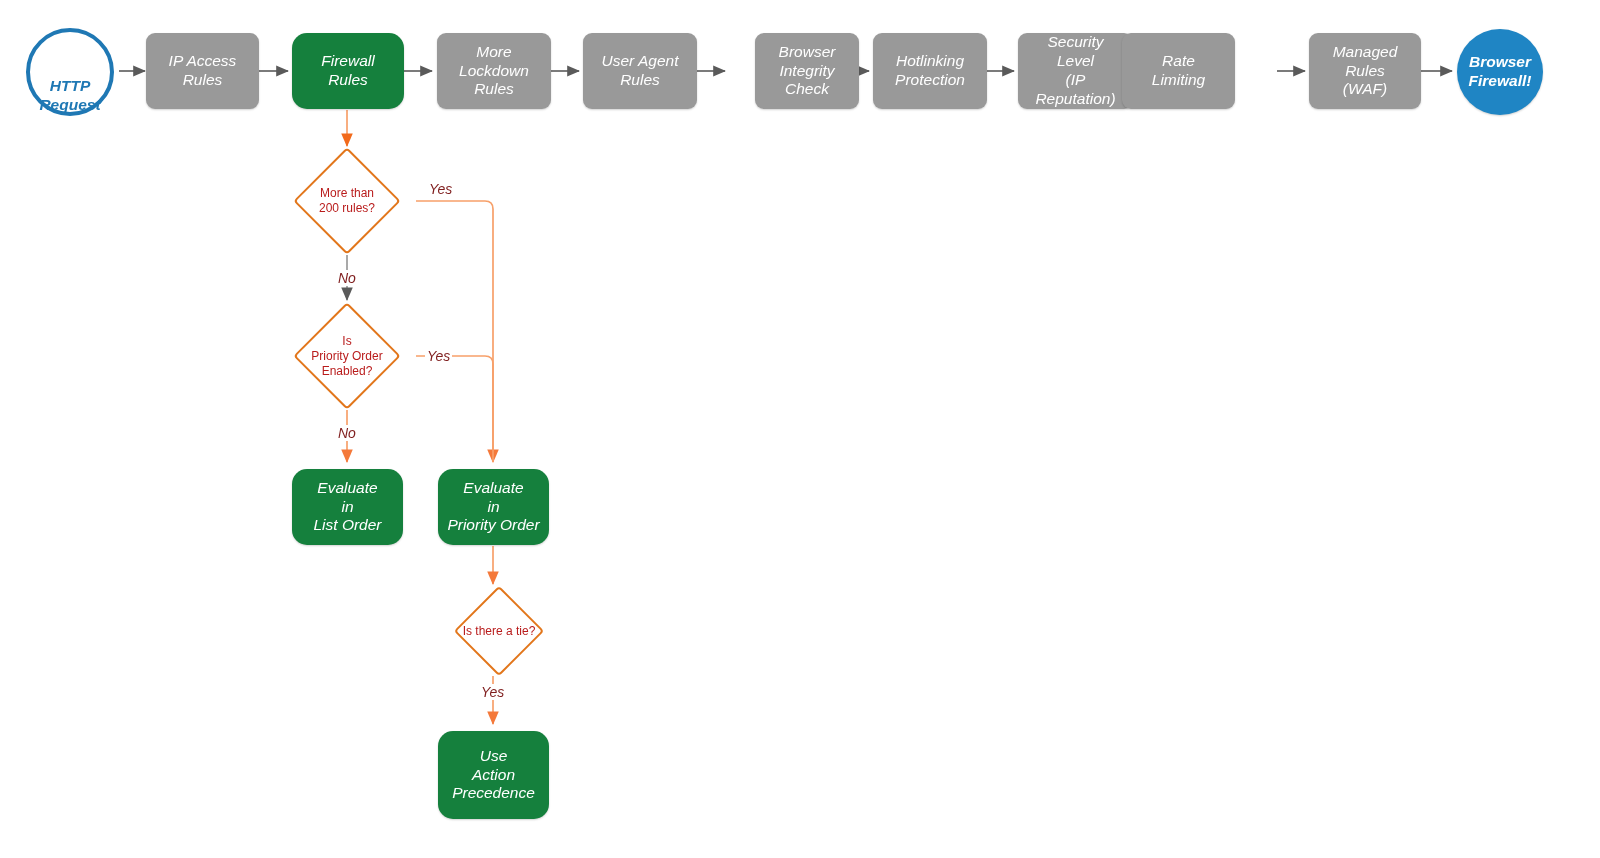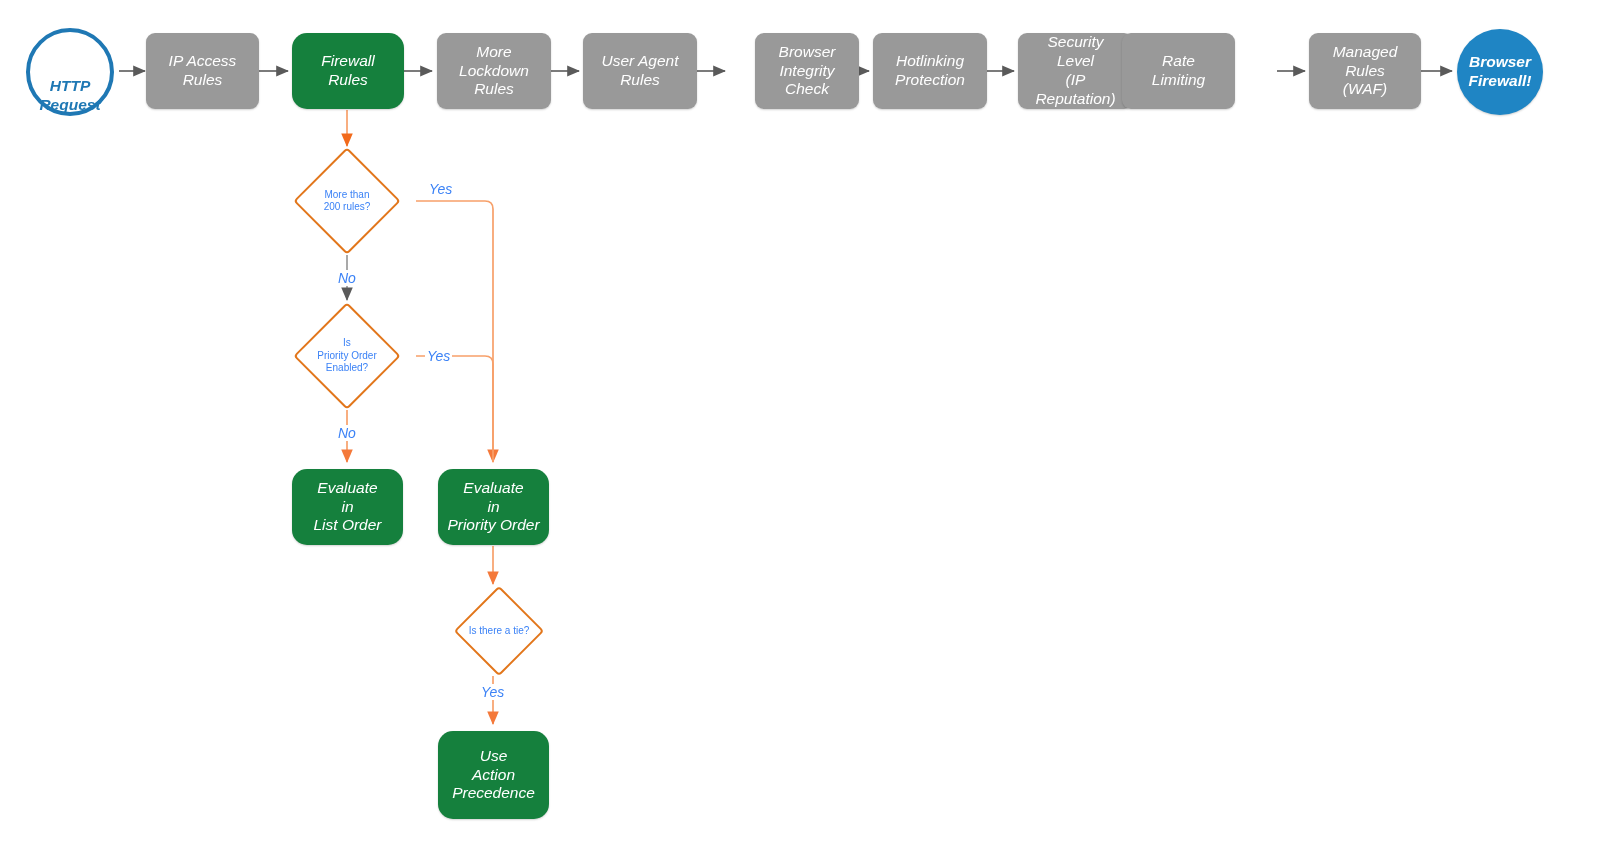--- a/index.html
+++ b/index.html
@@ -79,31 +79,31 @@
     top: 50%;
     box-sizing: border-box;
     border: 2px solid #e2761b;
     background: #ffffff;
     border-radius: 4px;
     transform: translate(-50%, -50%) rotate(45deg);
   }
   .decision .dlabel {
     position: relative;
     z-index: 2;
-    font-size: 10px;
-    color: #3b82f6;
+    font-size: 12px;
+    color: #b91c1c;
     line-height: 1.25;
     white-space: pre-line;
   }
 
   
   .edge-label {
     position: absolute;
     font-size: 14px;
-    color: #3b82f6;
+    color: #7f1d1d;
     background: #ffffff;
     padding: 0 2px;
     white-space: nowrap;
   }
   .edge-label.ital { font-style: italic; }
 </style>
 </head>
 <body>
 
 <div id="canvas">

